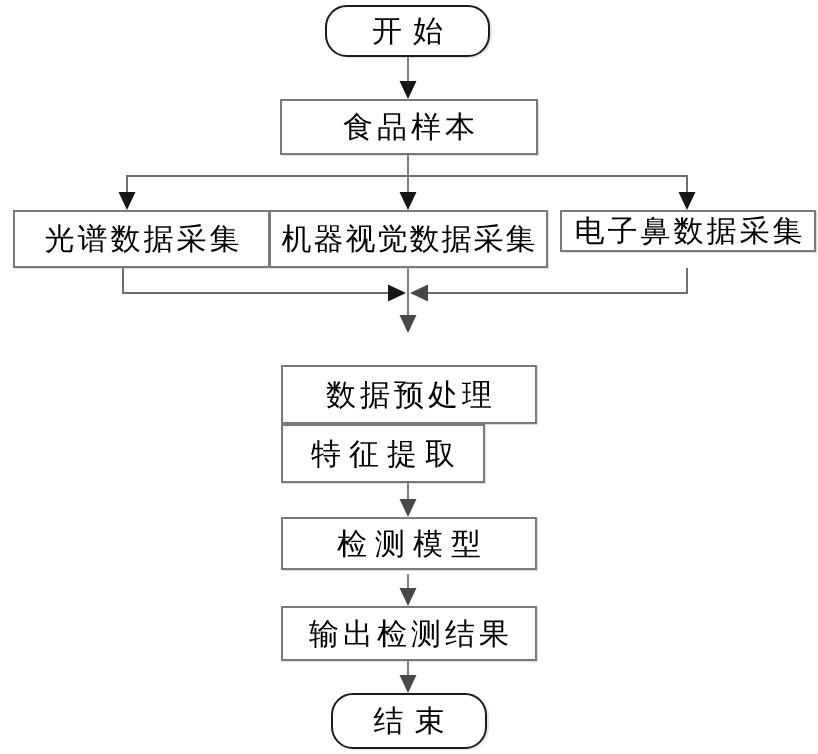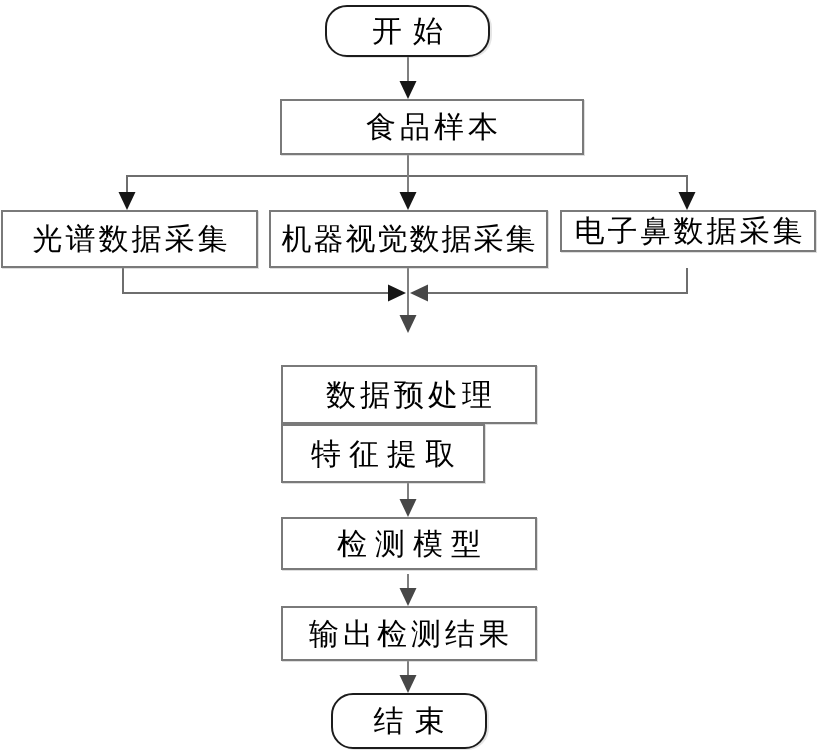--- a/index.html
+++ b/index.html
@@ -92,23 +92,23 @@
 
     <path class="edge-line" d="M408 574 V589"></path>
     <polygon class="arrow-gray" points="408,606 399.5,588 416.5,588"></polygon>
 
     <path class="edge-line" d="M408 661 V676"></path>
     <polygon class="arrow-gray" points="408,693 399.5,675 416.5,675"></polygon>
   </svg>
 
   <div class="node terminal" style="left:325px; top:5px;  width:165px; height:52px;">开始</div>
 
-  <div class="node rect" style="left:280px; top:99px; width:304px; height:56px;">食品样本</div>
+  <div class="node rect" style="left:280px; top:99px; width:258px; height:56px;">食品样本</div>
 
-  <div class="node rect" style="left:1px; top:210px; width:257px; height:58px; letter-spacing:3px;">光谱数据采集</div>
+  <div class="node rect" style="left:13px; top:210px; width:257px; height:58px; letter-spacing:3px;">光谱数据采集</div>
 
   <div class="node rect" style="left:269px; top:210px; width:279px; height:58px; letter-spacing:2px; text-indent:2px;">机器视觉数据采集</div>
 
   <div class="node rect" style="left:560px; top:210px; width:256px; height:42px; letter-spacing:3px;">电子鼻数据采集</div>
 
   <div class="node rect" style="left:281px; top:333px; width:256px; height:59px;margin-top:32px;">数据预处理</div>
 
   <div class="node rect" style="left:281px; top:424px; width:204px; height:59px; letter-spacing:8px; text-indent:8px;text-align:right;">特征提取</div>
 
   <div class="node rect" style="left:281px; top:517px; width:256px; height:53px; letter-spacing:8px; text-indent:8px;">检测模型</div>

